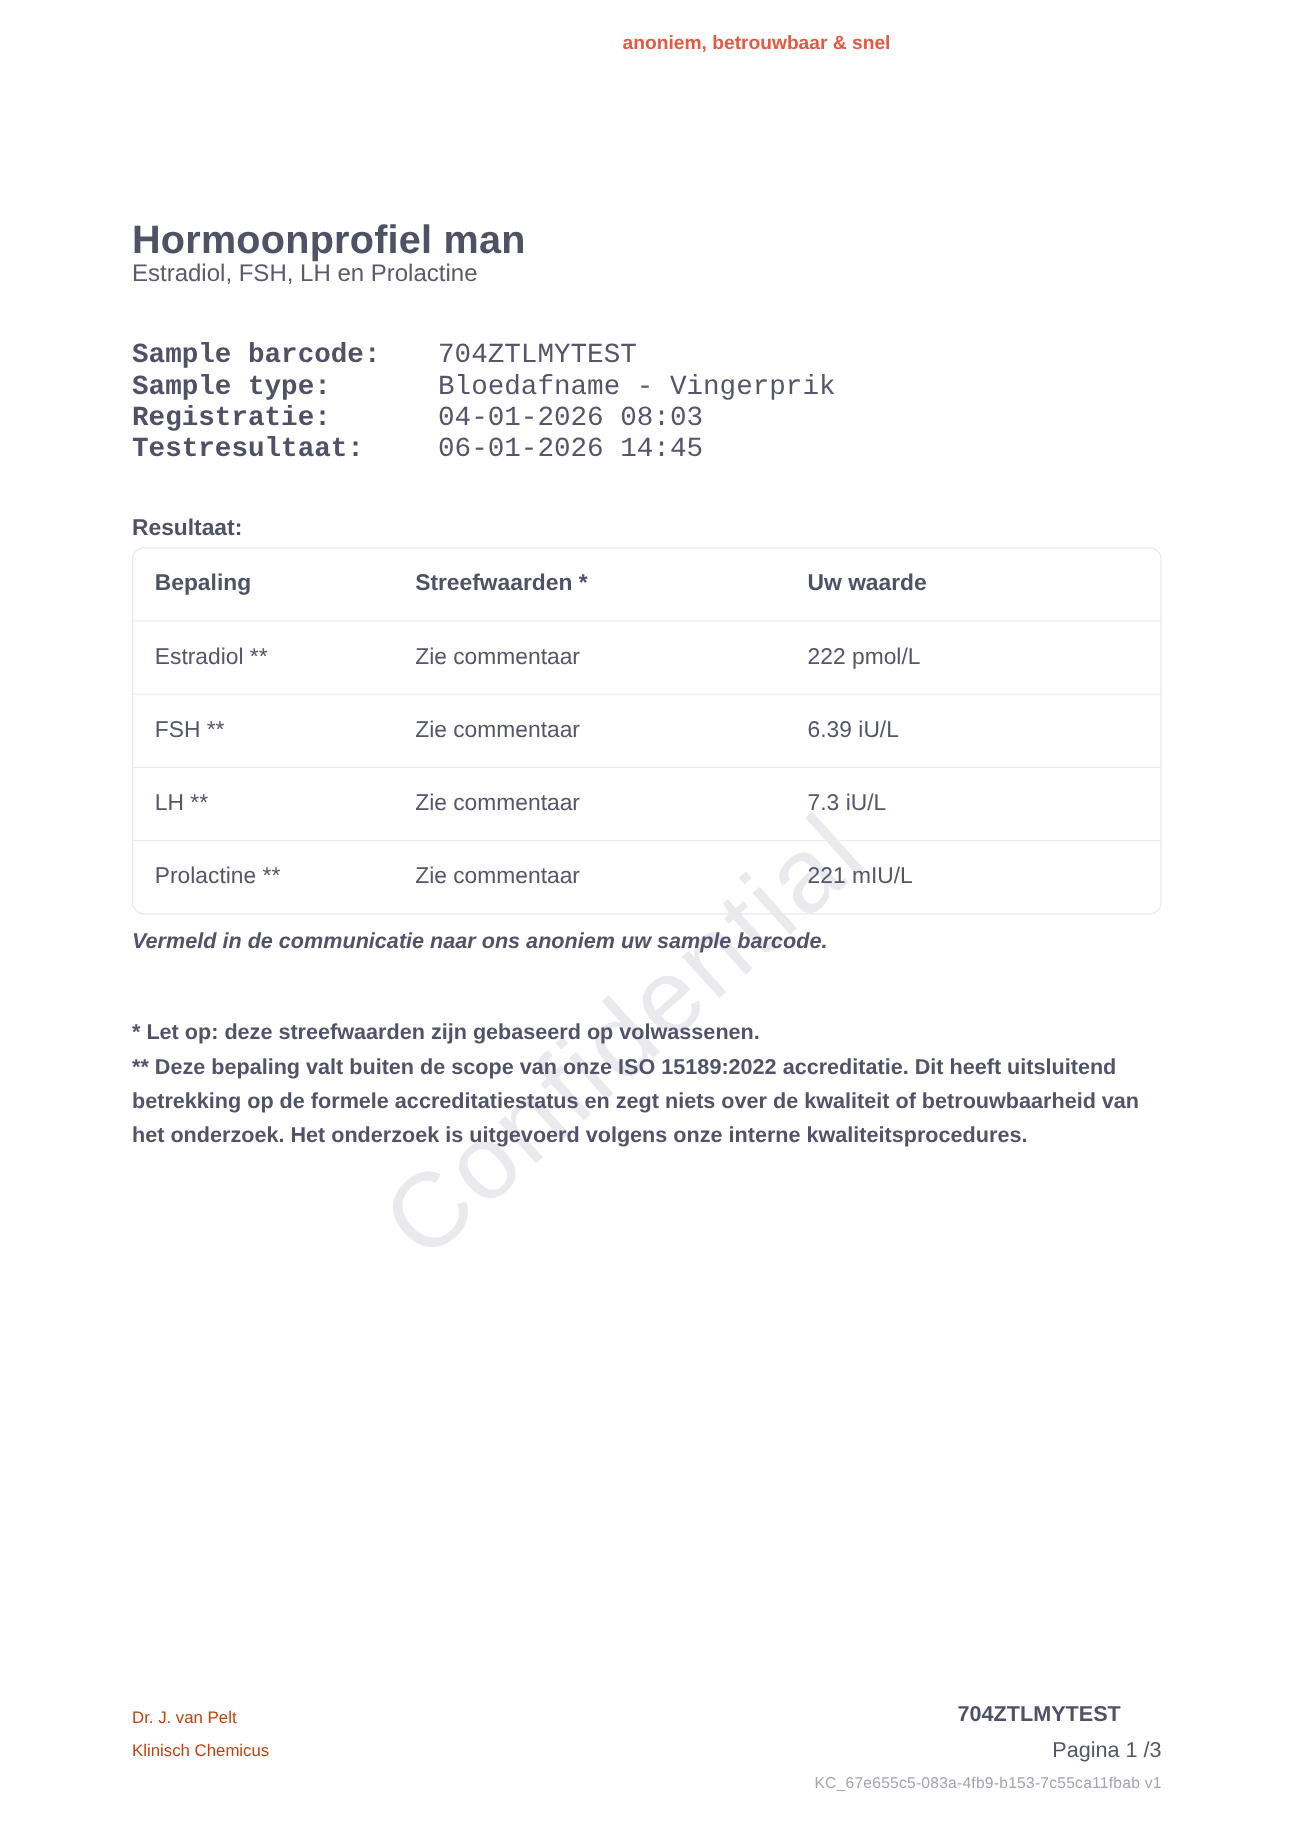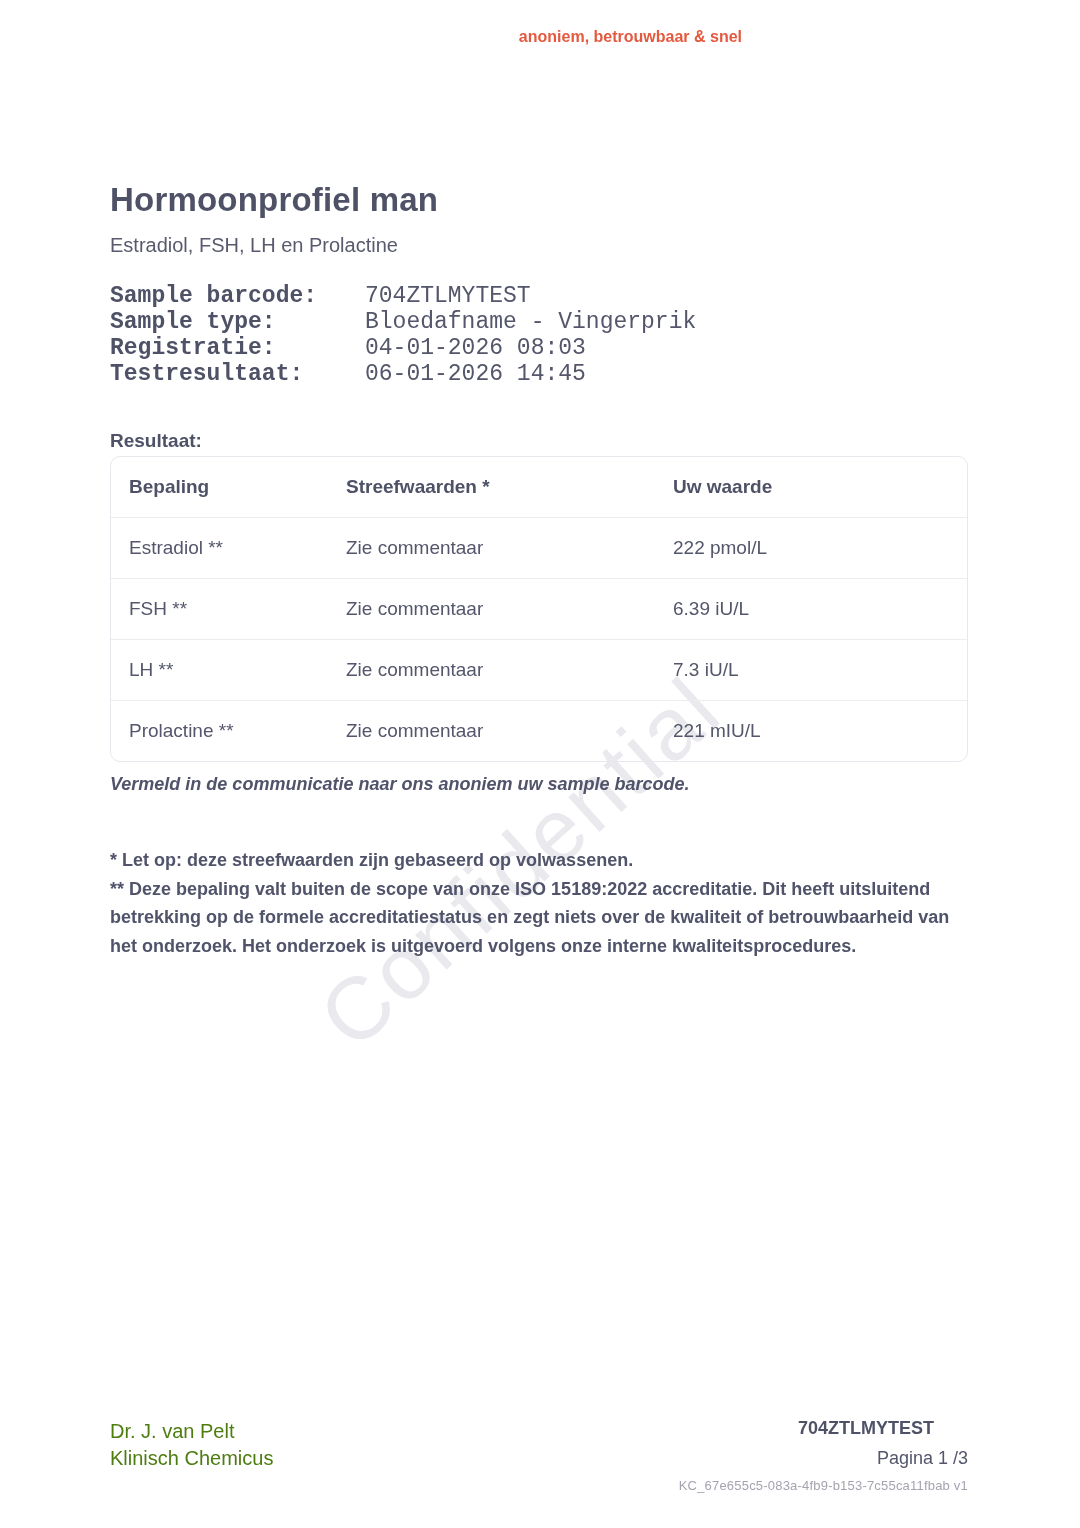--- a/index.html
+++ b/index.html
@@ -22,21 +22,21 @@
   
   .logo-block { position:absolute; top:26px; left:0; width:1080px;
     display:flex; flex-direction:column; align-items:center; }
   .logo-text { font-size:48px; line-height:1.1; color:#8aacb6; letter-spacing:1px; font-weight:400; position:relative; }
   .logo-tword { position:relative; display:inline-block; }
   .logo-plus { position:absolute; left:-4px; top:-16px; font-size:28px; font-weight:700; color:#e4593f; }
   .logo-tagline { width:280px; text-align:right; font-size:16px; font-weight:700; color:#e4593f; margin-top:2px; align-self:center; transform:translateX(62px); }
 
   
   .doc-title { position:absolute; left:110px; top:181px; font-size:33px; font-weight:700; color:#4f5267; letter-spacing:0.2px; }
-  .doc-subtitle { position:absolute; left:110px; top:234px; font-size:20px; color:#585b6e; }
+  .doc-subtitle { position:absolute; left:110px; top:217px; font-size:20px; color:#585b6e; }
 
   
   .sample-info { position:absolute; left:110px; top:283px; font-size:23px; line-height:26px;font-family:Liberation Mono, monospace; }
   .sample-info .row { display:flex; }
   .sample-info .label { width:255px; font-weight:700; color:#4f5267; }
   .sample-info .value { color:#54566b; }
 
   
   .result-label { position:absolute; left:110px; top:430px; font-size:19px; font-weight:700; color:#4f5267; }
   .result-table {
@@ -51,21 +51,21 @@
   .c3 { flex:1; }
   .trow { font-size:19px; color:#54566b; }
 
   
   .comment-note { position:absolute; left:110px; top:770px; width:860px;
     font-size:18px; font-weight:700; font-style:italic; line-height:29px; color:#50536a; }
   .footnotes { position:absolute; left:110px; top:846px; width:862px;
     font-size:18px; font-weight:700; line-height:28.5px; color:#50536a; }
 
   
-  .footer-left { position:absolute; left:110px; top:1418px; font-size:20px; line-height:27px; color:#4d7c0f; }
+  .footer-left { position:absolute; left:110px; top:1418px; font-size:14px; line-height:27px; color:#c2410c; }
   .footer-right { position:absolute; right:112px; top:1418px; display:flex; flex-direction:column; align-items:flex-end; }
   .footer-barcode { font-size:18px; font-weight:700; color:#4f5267; margin-right:34px; }
   .footer-page { font-size:18px; color:#54566b; margin-top:9px; }
   .footer-code { font-size:13px; color:#a3a4af; margin-top:9px; letter-spacing:0.2px; }
 </style>
 </head>
 <body>
 
 <div class="page">
 

